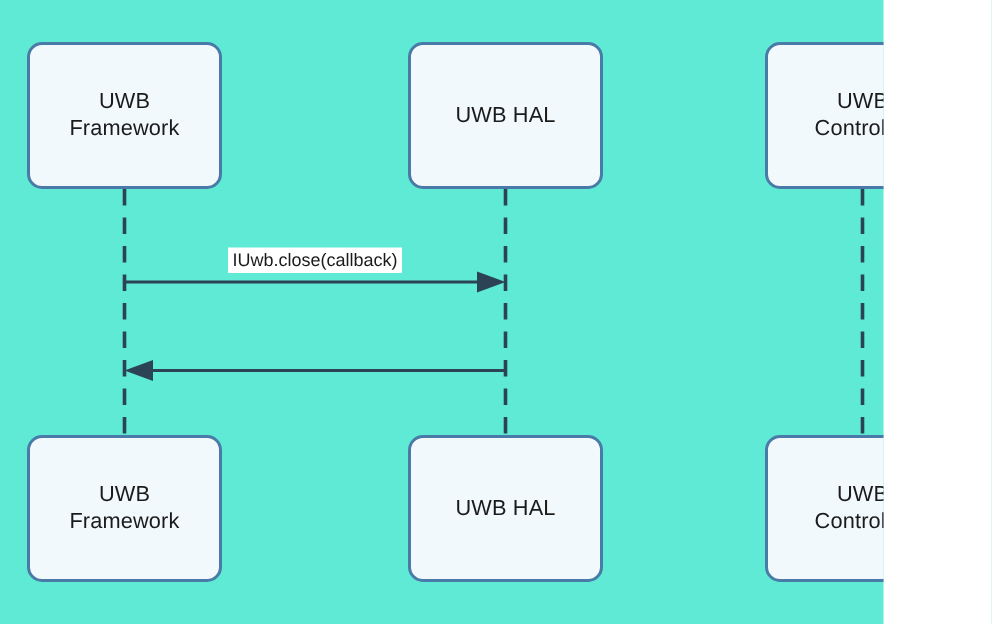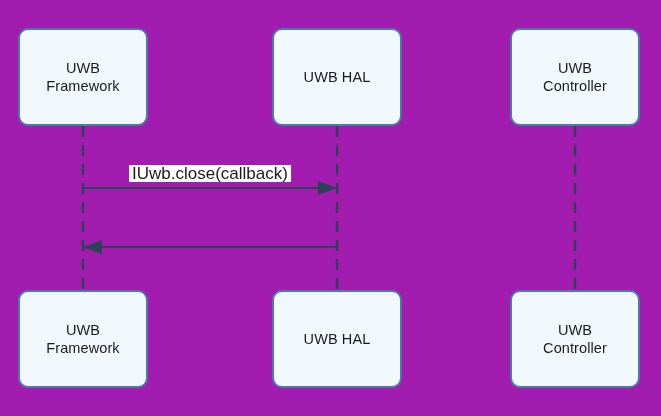--- a/index.html
+++ b/index.html
@@ -5,23 +5,23 @@
   html, body {
     margin: 0;
     padding: 0;
     background: #ffffff;
   }
   body {
     font-family: "Liberation Sans", sans-serif;
   }
   #diagram-canvas {
     position: relative;
-    width: 661px;
+    width: 589px;
     height: 416px;
-    background: #a21caf;
+    background: #5eead4;
     overflow: hidden;
   }
   #diagram-svg {
     position: absolute;
     left: 0;
     top: 0;
     width: 661px;
     height: 416px;
   }
   .lifeline-box {
@@ -43,21 +43,21 @@
     font-size: 14.5px;
     line-height: 18px;
     color: #1b1b1b;
     letter-spacing: 0.1px;
     white-space: pre-line;
     padding: 0 4px;
   }
   .msg-label {
     position: absolute;
     font-family: "Liberation Sans", sans-serif;
-    font-size: 17px;
+    font-size: 12px;
     line-height: 17px;
     color: #1b1b1b;
     white-space: nowrap;
     transform: translate(-50%, -100%);
     z-index: 4;
     background: #ffffff;
     padding: 0 3px;
   }
 </style>
 </head>

